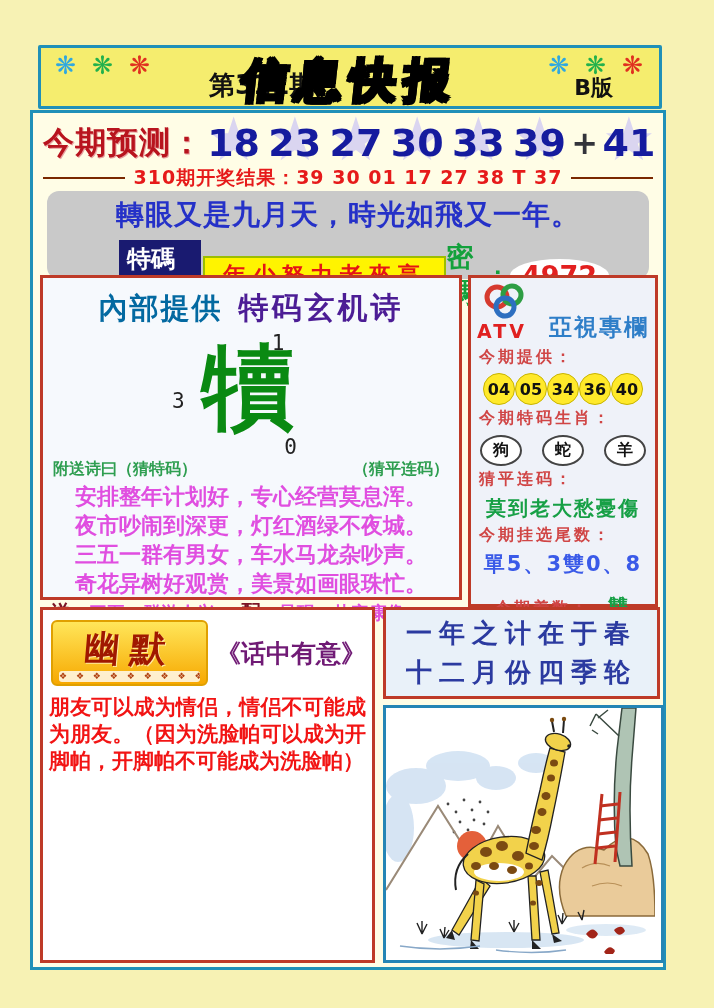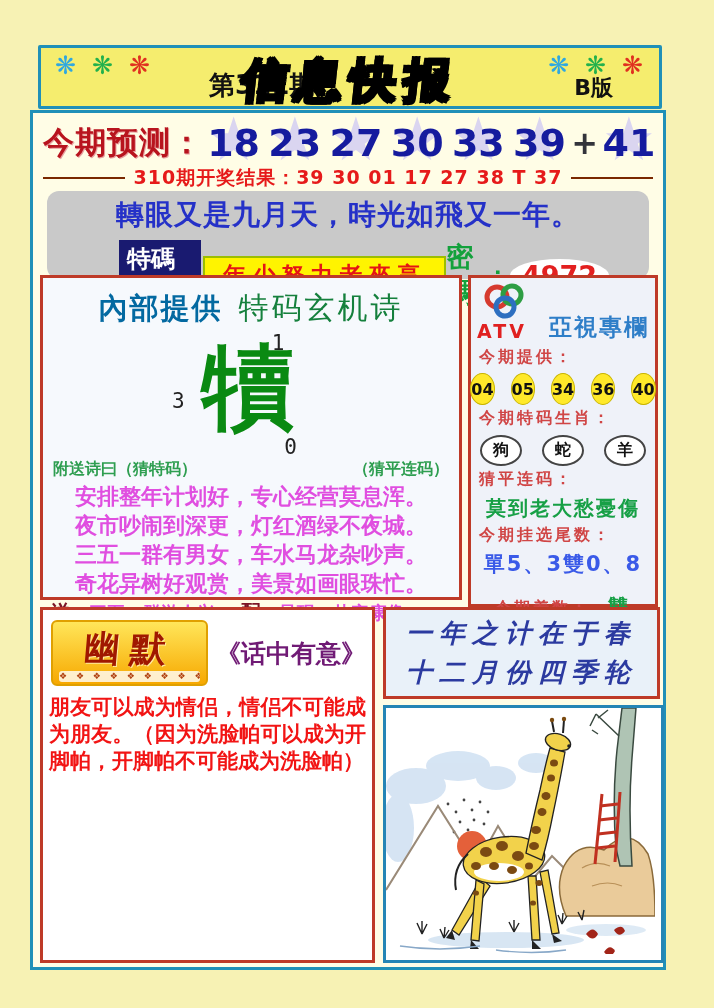--- a/index.html
+++ b/index.html
@@ -69,42 +69,42 @@
   .panel{position:absolute;border:3px solid #BE3A28}
   .mystery-panel{left:7px;top:162px;width:416px;height:319px;background:#F6F9FD;padding:0}
   .atv-panel{left:435px;top:162px;width:184px;height:326px;background:#EFF2F9}
   .humor-panel{left:7px;top:494px;width:329px;height:350px;background:#FFFFFF}
   .couplet-box{left:350px;top:494px;width:271px;height:86px;background:#E9F1F9}
   .giraffe-box{position:absolute;left:350px;top:592px;width:275px;height:252px;background:#fff;border:3px solid #2585B5}
 
   
   .mystery-title{display:flex;justify-content:center;align-items:baseline;gap:16px;margin-top:10px}
   .provider-label{font-size:29px;font-weight:900;color:#0369a1;letter-spacing:2px}
-  .mystery-name{font-size:30px;font-weight:400;color:#15803d;letter-spacing:3px}
+  .mystery-name{font-size:30px;font-weight:700;color:#4c1d95;letter-spacing:3px}
   .char-zone{position:relative;height:128px;margin-top:2px}
   .cz-digit{position:absolute;font-size:21px;color:#222;font-family:"DejaVu Sans Mono","Liberation Mono",monospace}
   .cz-top{left:55%;top:0}
   .cz-left{left:31%;top:58px}
   .cz-bottom{left:58%;top:104px}
   .big-char{position:absolute;left:47%;top:10px;transform:translateX(-40%);
     font-size:92px;line-height:1;font-weight:900;color:#0A8A12}
   .poem-labels{display:flex;justify-content:space-between;padding:0 10px;font-size:16px;font-weight:bold;color:#2E9E50}
   .mystery-poem{margin-top:2px;text-align:center;font-size:22px;line-height:29px;color:#E04EE0;font-weight:bold}
   .send-row{display:flex;align-items:baseline;padding-left:8px;margin-top:1px;font-size:18px;font-weight:bold}
   .send-label,.match-label{color:#7C1626;font-size:20px}
   .send-text,.match-text{color:#E04EE0}
   .match-label{margin-left:26px}
 
   
   .atv-head{position:relative;height:66px}
   .atv-logo{position:absolute;left:8px;top:4px}
   .atv-logo-text{position:absolute;left:6px;top:42px;color:#E02020;font-size:19px;font-weight:900;letter-spacing:3px}
   .atv-title{position:absolute;right:6px;top:34px;color:#2E7EC8;font-size:23px;font-weight:900;letter-spacing:2px}
   .atv-label{margin:3px 0 0 8px;font-size:16px;font-weight:bold;color:#D04545;letter-spacing:3px}
-  .atv-nums{display:flex;justify-content:center;gap:16px;margin-top:5px}
+  .atv-nums{display:flex;justify-content:center;gap:0;margin-top:5px}
   .yellow-ball{width:30px;height:30px;border-radius:50%;background:#FFE92A;border:1px solid #C8B400;
     display:flex;align-items:center;justify-content:center;font-size:16px;font-weight:bold;color:#111}
   .zodiac-row{display:flex;justify-content:center;gap:20px;margin-top:6px}
   .zodiac-badge{width:38px;height:27px;border:2px solid #444;border-radius:50%;background:#fff;
     display:flex;align-items:center;justify-content:center;font-size:16px;font-weight:bold;color:#111}
   .atv-poem{margin-top:5px;text-align:center;font-size:20px;font-weight:900;color:#17A046;letter-spacing:2px;white-space:nowrap}
   .atv-tails{margin-top:4px;text-align:center;font-size:21px;font-weight:bold;color:#3A5AE8;letter-spacing:2px}
   .parity-row{display:flex;align-items:baseline;margin:4px 0 0 8px}
   .parity-value{font-size:20px;font-weight:900;color:#17A046;margin-left:2px}
 
@@ -115,21 +115,21 @@
     display:flex;align-items:center;justify-content:center}
   .humor-badge-text{font-size:36px;font-weight:900;color:#A01800;letter-spacing:10px;
     transform:skewX(-5deg);text-shadow:1px 1px 0 #FFE9A0;margin-bottom:8px}
   .chain{position:absolute;bottom:2px;left:6px;right:6px;height:11px;background:rgba(255,255,255,.8);
     border-radius:3px;font-size:9px;line-height:11px;letter-spacing:3px;text-align:center;
     color:#B04010;white-space:nowrap;overflow:hidden}
   .humor-subtitle{font-size:25px;font-weight:900;color:#701a75;white-space:nowrap}
   .humor-body{margin:8px 6px 0 6px;font-size:21px;font-weight:bold;color:#F21414;line-height:1.28;text-align:justify}
 
   
-  .couplet-line{text-align:center;font-size:26px;font-weight:bold;font-style:italic;
+  .couplet-line{text-align:center;font-size:26px;font-weight:bold;
     color:#2B3AA0;letter-spacing:7px;margin-top:6px;white-space:nowrap}
   .couplet-line + .couplet-line{margin-top:4px}
 
   .giraffe-box svg{display:block}
 </style>
 </head>
 <body>
 
 <div class="header-box">
   <div class="ast-row ast-left">

